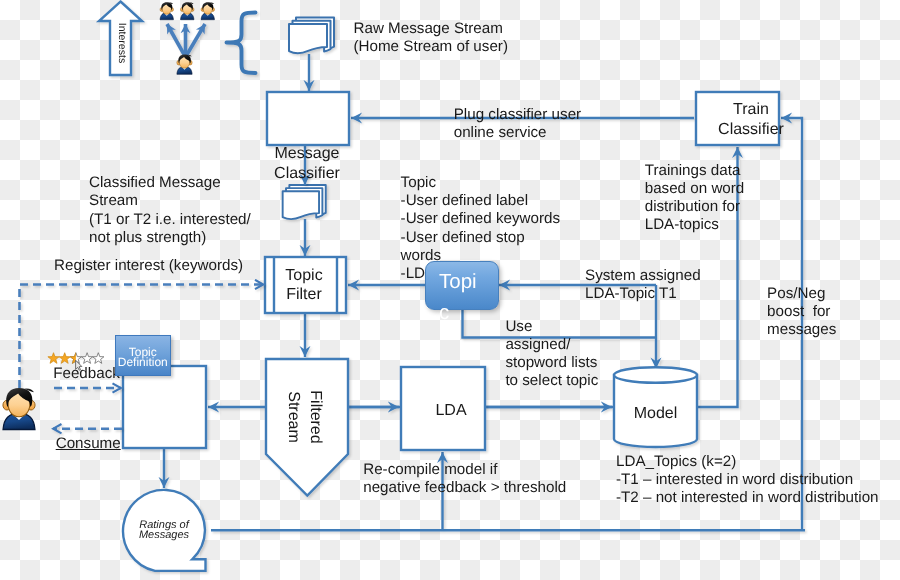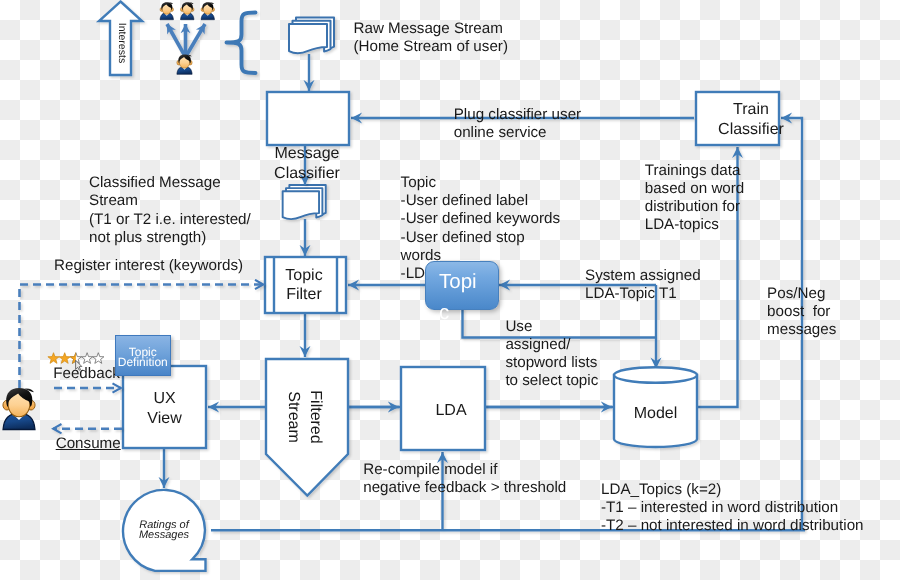--- a/index.html
+++ b/index.html
@@ -184,22 +184,20 @@
         <path d="M87.10,352.70 L88.54,356.62 L92.71,356.78 L89.43,359.36 L90.57,363.37 L87.10,361.05 L83.63,363.37 L84.77,359.36 L81.49,356.78 L85.66,356.62 Z" fill="#ffffff" stroke="#6b6b6b" stroke-width="0.8"></path>
         <path d="M98.30,352.70 L99.74,356.62 L103.91,356.78 L100.63,359.36 L101.77,363.37 L98.30,361.05 L94.83,363.37 L95.97,359.36 L92.69,356.78 L96.86,356.62 Z" fill="#ffffff" stroke="#6b6b6b" stroke-width="0.8"></path>
       </g>
     <path d="M75.6,360.2 L75.6,369.3 L77.7,367.3 L79.2,370.2 L80.5,369.6 L79.1,366.7 L81.8,366.5 Z" fill="#e8e8e8" stroke="#5a5a5a" stroke-width="0.85" stroke-linejoin="round"></path>
   </svg>
 
   <div class="boxtxt" style="left:267px;top:100px;width:80px;margin-top:44px;">Message
 Classifier</div>
   <div class="boxtxt" style="left:263.5px;top:265.5px;width:81px;">Topic
 Filter</div>
-  <div class="boxtxt" style="left:123px;top:389px;width:83px;">UX
-View</div>
   <div class="boxtxt" style="left:402px;top:401px;width:98px;">LDA</div>
   <div class="boxtxt" style="left:614px;top:404.2px;width:83px;">Model</div>
   <div class="boxtxt" style="left:696.5px;top:100px;width:83px;margin-left:13px;">Train
 Classifier</div>
   <div class="boxtxt small" style="left:118px;top:520px;width:92px;">Ratings of
 Messages</div>
   <div class="boxtxt" style="left:235.5px;top:395px;width:135px;line-height:22px;transform:rotate(90deg);transform-origin:center;">Filtered
 Stream</div>
 
   <div class="boxtxt" style="left:91.5px;top:36.5px;width:60px;font-size:10.5px;line-height:12px;transform:rotate(90deg);transform-origin:center;">Interests</div>
@@ -229,21 +227,21 @@
 LDA-Topic T1</div>
   <div class="lbl" style="left:505.4px;top:318.1px;">Use
 assigned/
 stopword lists
 to select topic</div>
   <div class="lbl" style="left:767.1px;top:285px;">Pos/Neg
 boost  for
 messages</div>
   <div class="lbl" style="left:363.2px;top:461.3px;">Re-compile model if
 negative feedback &gt; threshold</div>
-  <div class="lbl" style="left:601px;top:452.7px;margin-top:28px;">LDA_Topics (k=2)
+  <div class="lbl" style="left:616px;top:452.7px;">LDA_Topics (k=2)
 -T1 – interested in word distribution
 -T2 – not interested in word distribution</div>
 
   <div class="chip" id="topicdef">Topic
 Definition</div>
   <div class="chip" id="topicchip">
       <span class="tt">Topic</span>
     </div>
 
 </div>

